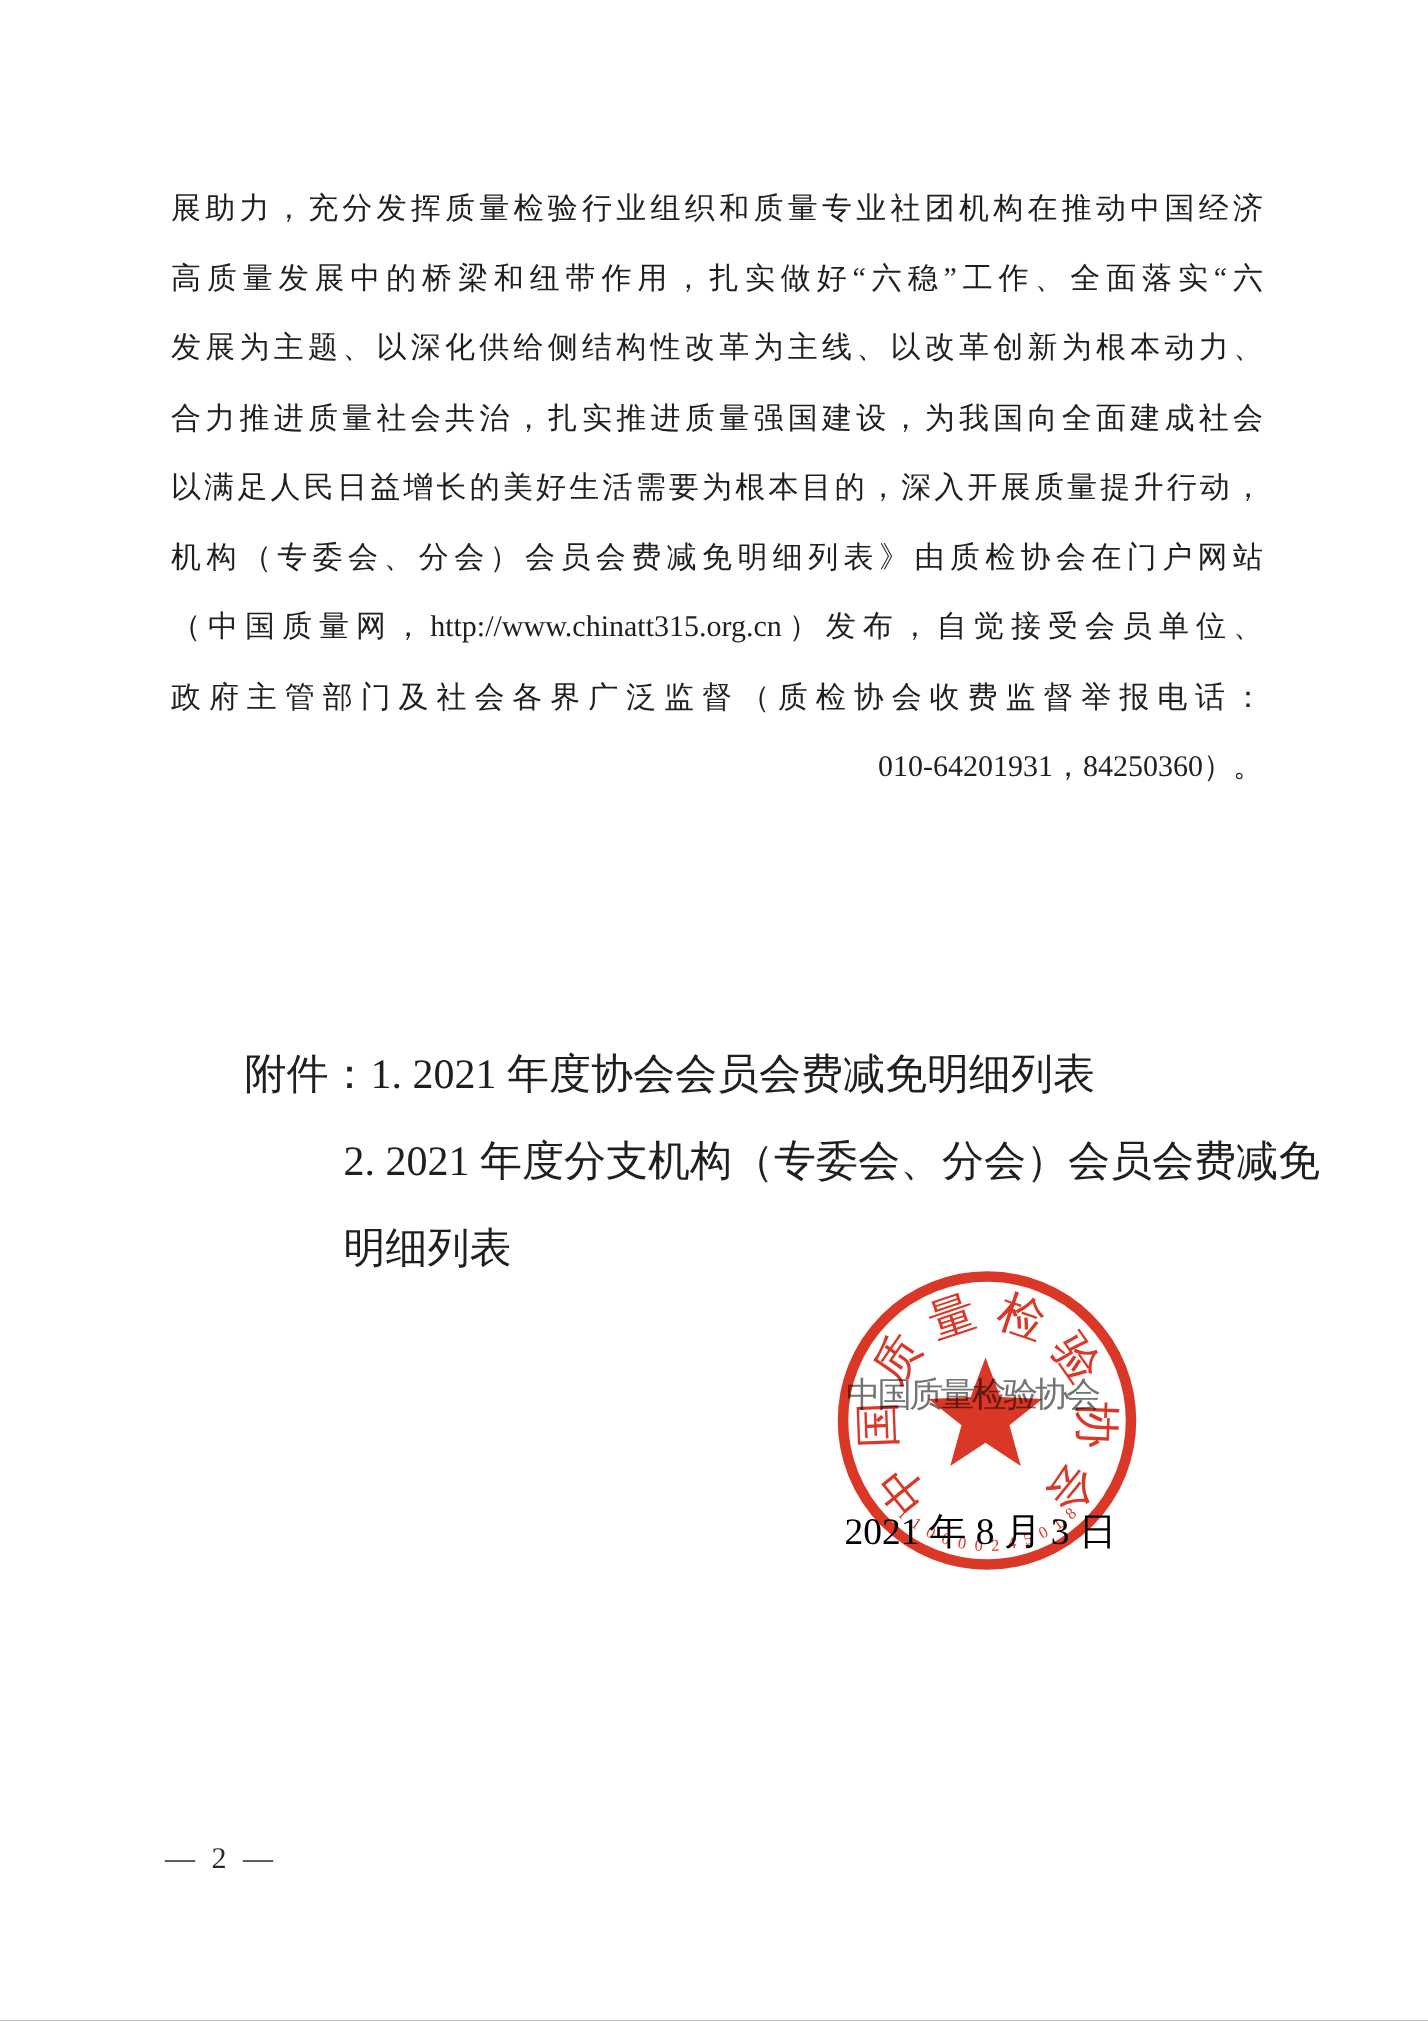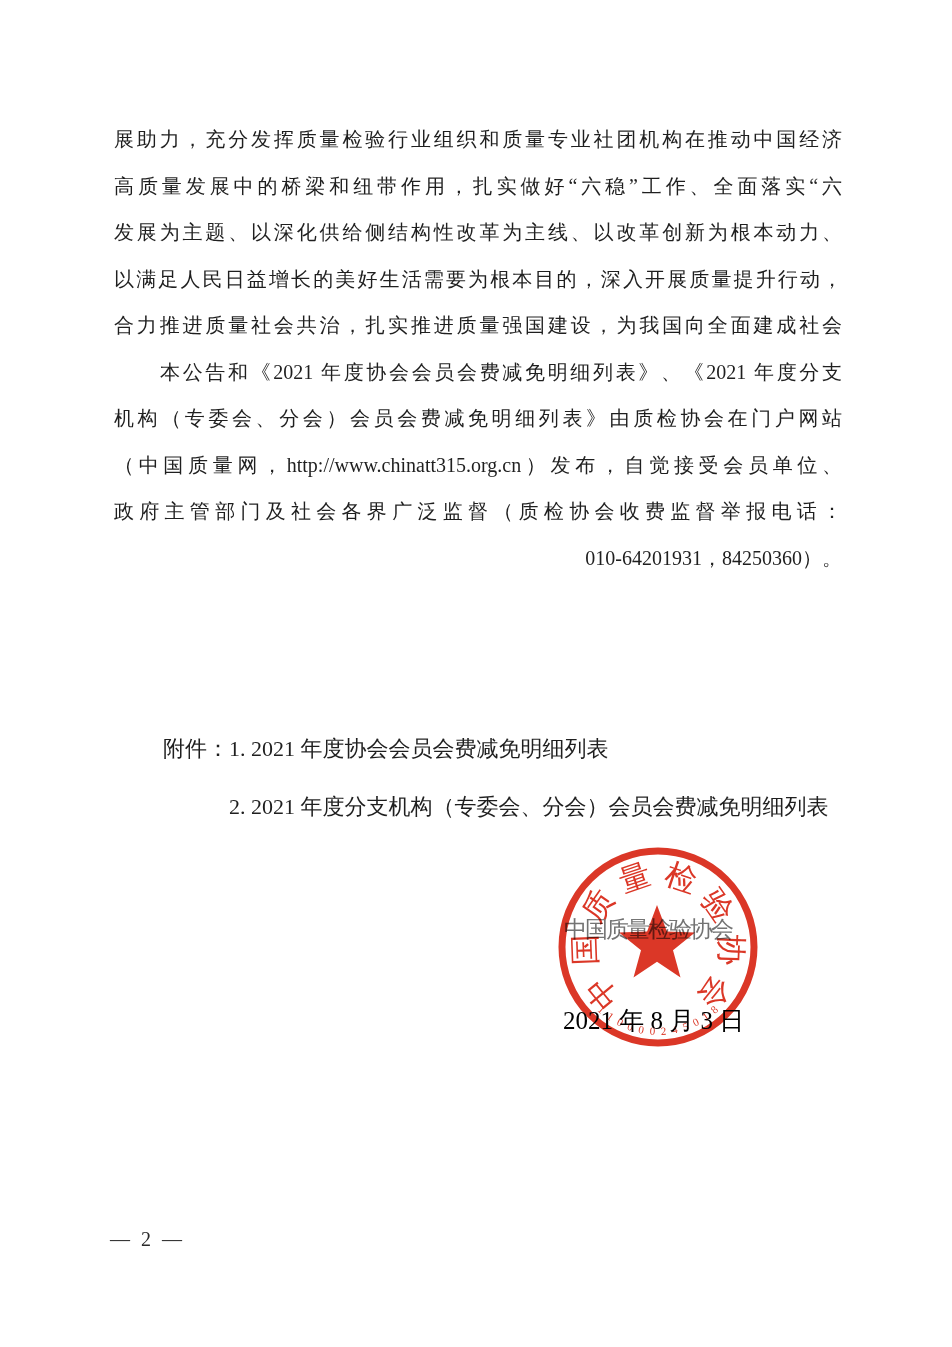--- a/index.html
+++ b/index.html
@@ -14,22 +14,22 @@
   }
   .body-text{
     position:absolute;left:114px;top:116px;width:728px;
     font-size:20px;line-height:46.5px;
   }
   .ln{width:728px;}
   .ln.just{text-align:justify;text-align-last:justify;text-justify:inter-character;}
   .ln.left{text-align:right;}
   .ln.indent{text-indent:46px;}
   .attach{
-    position:absolute;left:117px;top:720px;width:780px;
-    font-size:22px;line-height:58px;
+    position:absolute;left:117px;top:688px;width:780px;
+    font-size:28px;line-height:58px;
   }
   .attach .a1{padding-left:46px;}
   .attach .a2{padding-left:112px;}
   .seal-wrap{
     position:absolute;left:556px;top:845px;width:204px;height:204px;
     mix-blend-mode:multiply;opacity:.95;
   }
   .seal-wrap svg{display:block;width:204px;height:204px;}
   .seal-wrap text{font-family:"Liberation Serif","DejaVu Serif",serif;}
   .sig-org{
@@ -49,23 +49,22 @@
 </style>
 </head>
 <body>
 
 <div class="page">
 
   <div class="body-text">
     <div class="ln just">展助力，充分发挥质量检验行业组织和质量专业社团机构在推动中国经济</div>
     <div class="ln just">高质量发展中的桥梁和纽带作用，扎实做好“六稳”工作、全面落实“六</div>
     <div class="ln just">发展为主题、以深化供给侧结构性改革为主线、以改革创新为根本动力、</div>
+    <div class="ln just">合力推进质量社会共治，扎实推进质量强国建设，为我国向全面建成社会</div>
     <div class="ln just">以满足人民日益增长的美好生活需要为根本目的，深入开展质量提升行动，</div>
-    <div class="ln just">合力推进质量社会共治，扎实推进质量强国建设，为我国向全面建成社会</div>
-    <div class="ln just indent">本公告和《2021 年度协会会员会费减免明细列表》、《2021 年度分支</div>
     <div class="ln just">机构（专委会、分会）会员会费减免明细列表》由质检协会在门户网站</div>
     <div class="ln just">（中国质量网，http://www.chinatt315.org.cn）发布，自觉接受会员单位、</div>
     <div class="ln just">政府主管部门及社会各界广泛监督（质检协会收费监督举报电话：</div>
     <div class="ln left">010-64201931，84250360）。</div>
   </div>
 
   <div class="attach">
     <div class="a1">附件：1. 2021 年度协会会员会费减免明细列表</div>
     <div class="a2">2. 2021 年度分支机构（专委会、分会）会员会费减免明细列表</div>
   </div>

